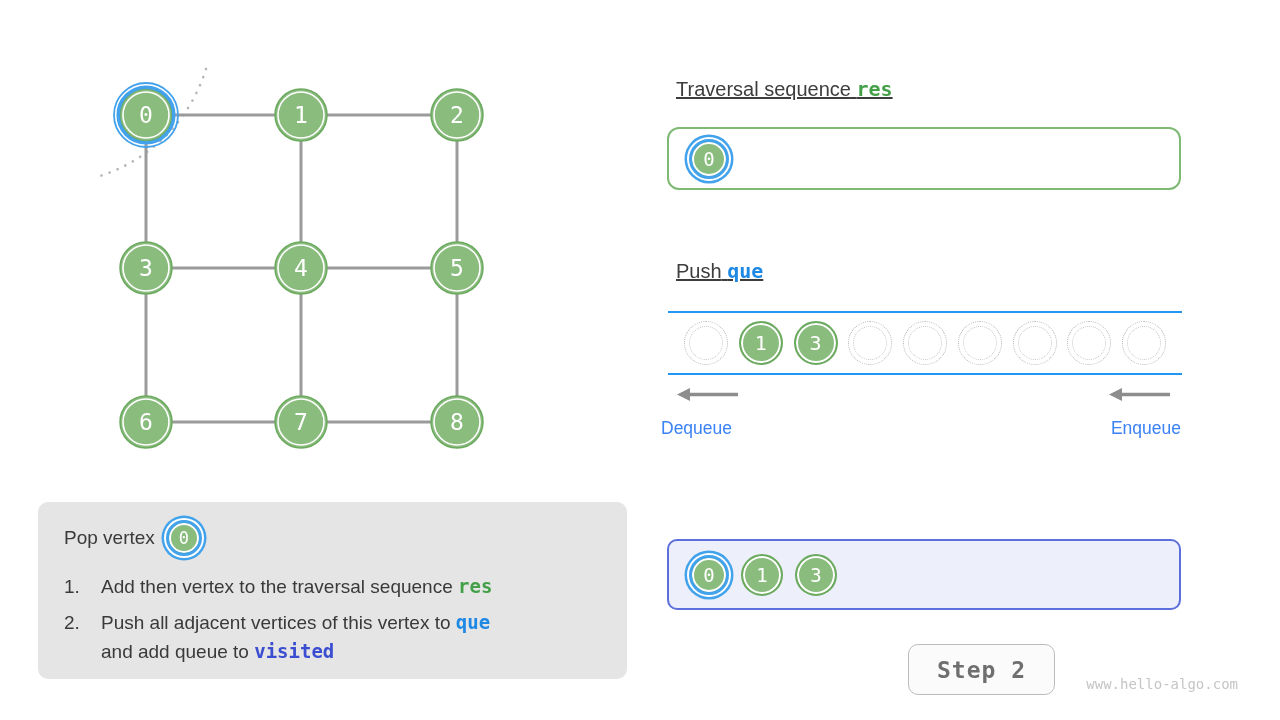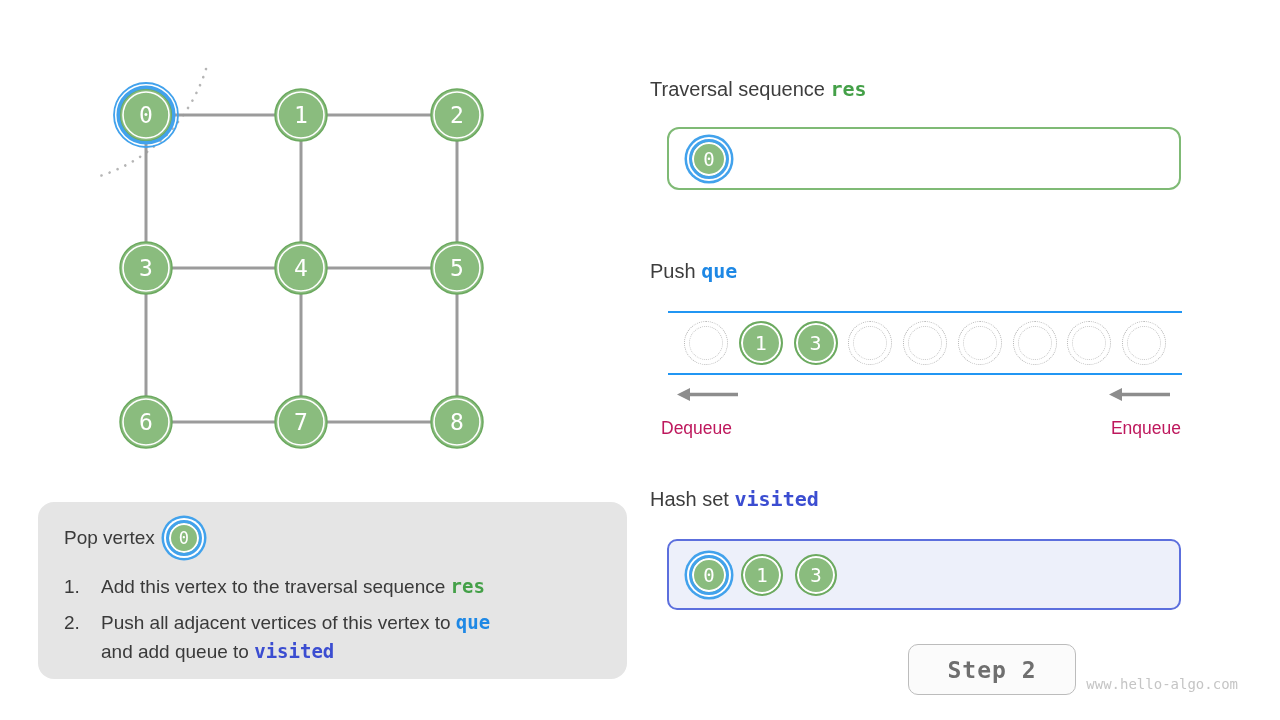--- a/index.html
+++ b/index.html
@@ -11,46 +11,46 @@
 
   
   .chip{box-sizing:content-box;border-radius:50%;background:#8abc7e;border:2px solid #6caa60;
         box-shadow:inset 0 0 0 2px #fff;display:flex;align-items:center;justify-content:center;
         color:#fff;font-family:"DejaVu Sans Mono",monospace;flex:none;}
   .chip.selected{border:3px solid #42a2ec;
         box-shadow:0 0 0 2px #fff,0 0 0 4.5px #42a2ec,inset 0 0 0 2px #fff;}
 
   
   .explain-panel{position:absolute;left:38px;top:502px;width:589px;height:177px;background:#e5e5e5;
-        border-radius:16px;box-sizing:border-box;padding:12px 20px 14px 26px;font-size:19px;color:#3a3a3a;}
+        border-radius:10px;box-sizing:border-box;padding:12px 20px 14px 26px;font-size:19px;color:#3a3a3a;}
   .explain-intro{display:flex;align-items:center;gap:11px;height:48px;}
   .explain-list{margin:10px 0 0 0;padding:0;list-style:none;}
   .explain-item{display:flex;margin-bottom:7px;line-height:29px;}
   .explain-num{width:37px;flex:none;}
   .code{font-family:"DejaVu Sans Mono",monospace;font-weight:bold;}
 
   
-  .heading{position:absolute;left:650px;font-size:20px;font-weight:500;color:#3d3d3d;line-height:26px;}
+  .heading{position:absolute;left:676px;font-size:20px;font-weight:500;color:#3d3d3d;line-height:26px;text-decoration:underline;}
   .heading .code{font-size:20px;}
 
   .res-box{position:absolute;left:667px;top:127px;width:514px;height:63px;box-sizing:border-box;
         border:2px solid #7fba75;border-radius:12px;display:flex;align-items:center;gap:12px;padding:0 20px;}
   .visited-box{position:absolute;left:667px;top:539px;width:514px;height:71px;box-sizing:border-box;
         background:#edf0fa;border:2px solid #5c6fdd;border-radius:10px;
         display:flex;align-items:center;gap:12px;padding:0 20px;}
 
   .queue-track{position:absolute;left:668px;top:311px;width:514px;height:64px;box-sizing:border-box;
         border-top:2px solid #2196f3;border-bottom:2px solid #2196f3;
         display:flex;align-items:center;justify-content:space-between;padding:0 16px;}
   .qslot{width:44px;height:44px;box-sizing:border-box;border-radius:50%;
         border:1.5px dotted #b5b5b5;outline:1.5px dotted #c8c8c8;outline-offset:-6px;flex:none;}
   .queue-arrow{position:absolute;top:386px;}
-  .queue-label{position:absolute;top:418px;font-size:17.5px;color:#be185d;}
+  .queue-label{position:absolute;top:418px;font-size:17.5px;color:#3b82f6;}
 
-  .step-btn{position:absolute;left:908px;top:644px;width:168px;height:51px;box-sizing:border-box;
+  .step-btn{position:absolute;left:908px;top:644px;width:147px;height:51px;box-sizing:border-box;
         background:#fbfbfb;border:1.5px solid #bcbcbc;border-radius:10px;cursor:pointer;
         display:flex;align-items:center;justify-content:center;
         font-family:"DejaVu Sans Mono",monospace;font-weight:bold;font-size:23px;color:#6f6f6f;letter-spacing:1px;}
   .watermark{position:absolute;right:42px;top:676px;font-family:"DejaVu Sans Mono",monospace;
         font-size:14px;color:#c5c5c5;}
 </style>
 </head>
 <body>
 
 <div class="canvas">
@@ -121,21 +121,21 @@
   <div class="explain-panel">
     <div class="explain-intro">
       <span>Pop vertex</span>
       <span id="intro-chip-slot">
           <div class="chip selected" style="height: 30px; width: 30px; font-size: 17px;">0</div>
         </span>
     </div>
     <ol id="explain-list" class="explain-list">
         <li class="explain-item">
           <span class="explain-num">1.</span>
-          <span><span>Add this vertex to the traversal sequence </span><span class="code" style="color: rgb(68, 160, 72);">res</span></span>
+          <span><span>Add then vertex to the traversal sequence </span><span class="code" style="color: rgb(68, 160, 72);">res</span></span>
         </li>
         <li class="explain-item">
           <span class="explain-num">2.</span>
           <span><span>Push all adjacent vertices of this vertex to </span><span class="code" style="color: rgb(30, 136, 229);">que</span><br><span>and add queue to </span><span class="code" style="color: rgb(59, 77, 209);">visited</span></span>
         </li>
       </ol>
   </div>
 
   <div class="heading" style="top:76px">
     <span>Traversal sequence</span>
@@ -165,24 +165,20 @@
     <line x1="62" y1="8.5" x2="11" y2="8.5" stroke="#8d8d8d" stroke-width="3.5"></line>
     <polygon points="14,2 1,8.5 14,15" fill="#8d8d8d"></polygon>
   </svg>
   <svg class="queue-arrow" style="left:1108px" width="64" height="17">
     <line x1="62" y1="8.5" x2="11" y2="8.5" stroke="#8d8d8d" stroke-width="3.5"></line>
     <polygon points="14,2 1,8.5 14,15" fill="#8d8d8d"></polygon>
   </svg>
   <div class="queue-label" style="left:661px">Dequeue</div>
   <div class="queue-label" style="right:99px">Enqueue</div>
 
-  <div class="heading" style="top:486px">
-    <span>Hash set</span>
-    <span class="code" style="color: rgb(59, 77, 209);">visited</span>
-  </div>
   <div id="visited-box" class="visited-box">
       <div class="chip selected" style="height: 34px; width: 34px; font-size: 19px;">0</div>
       <div class="chip" style="height: 38px; width: 38px; font-size: 19px;">1</div>
       <div class="chip" style="height: 38px; width: 38px; font-size: 19px;">3</div>
     </div>
 
   <div class="step-btn">Step 2</div>
   <div class="watermark">www.hello-algo.com</div>
 
 </div>

